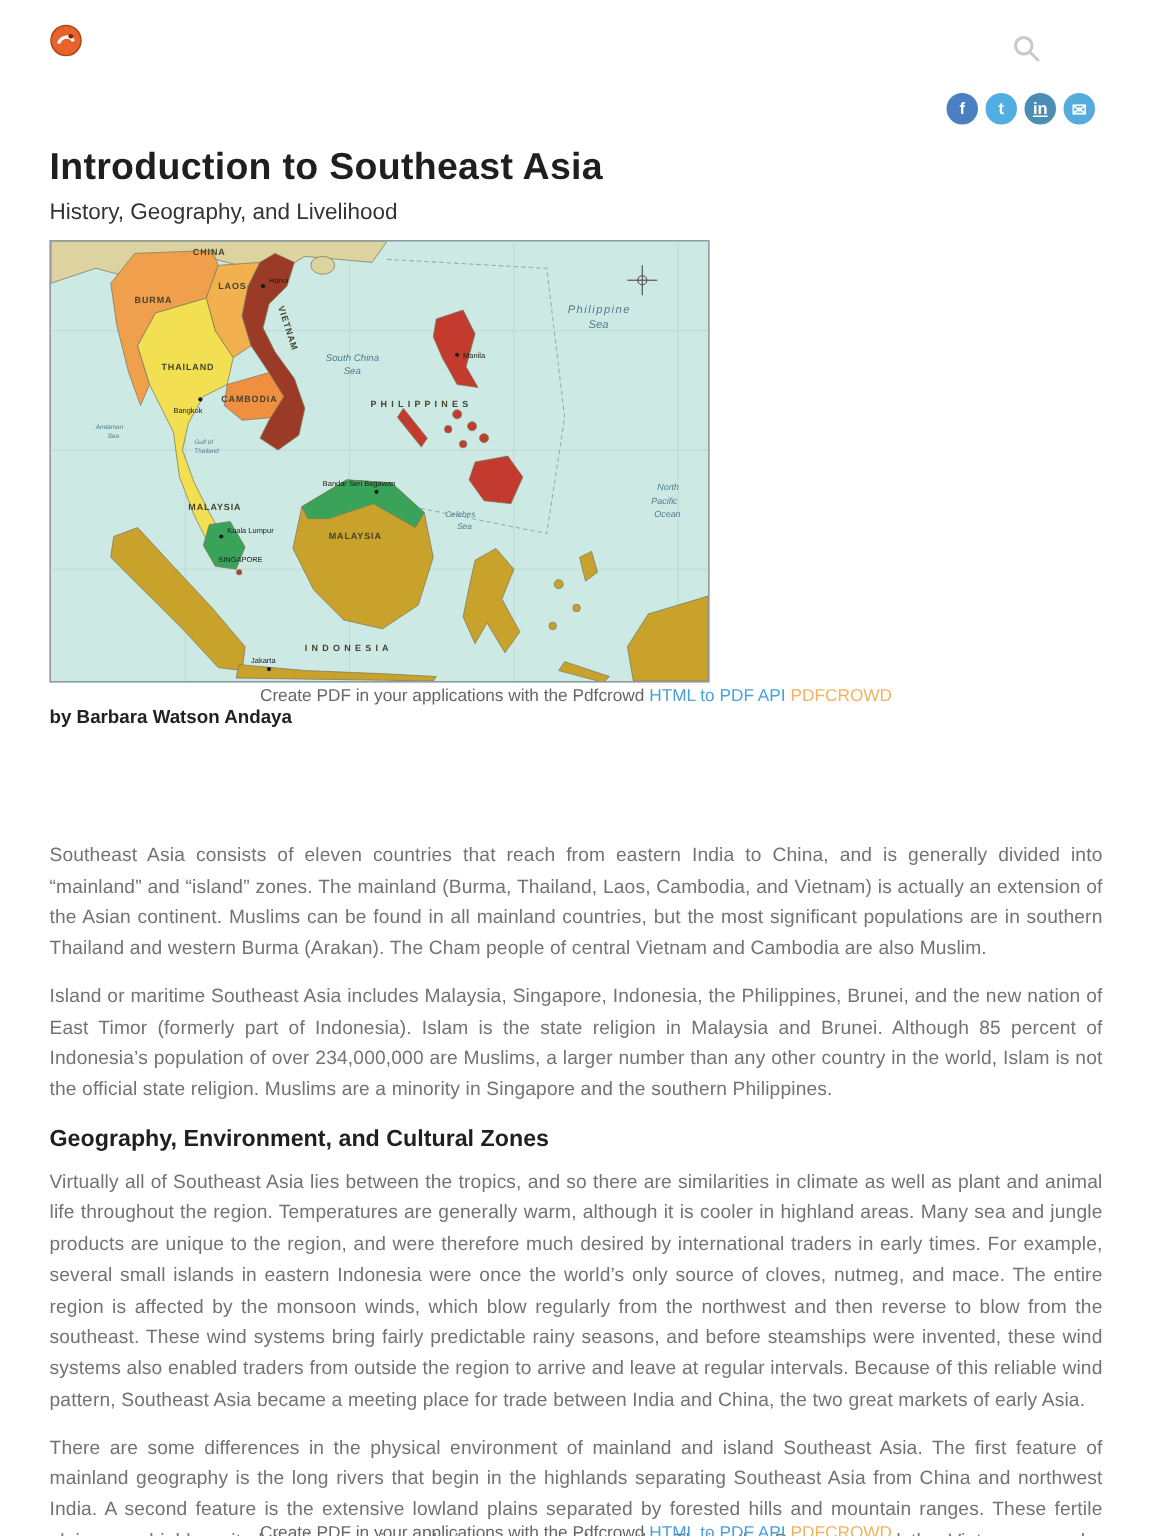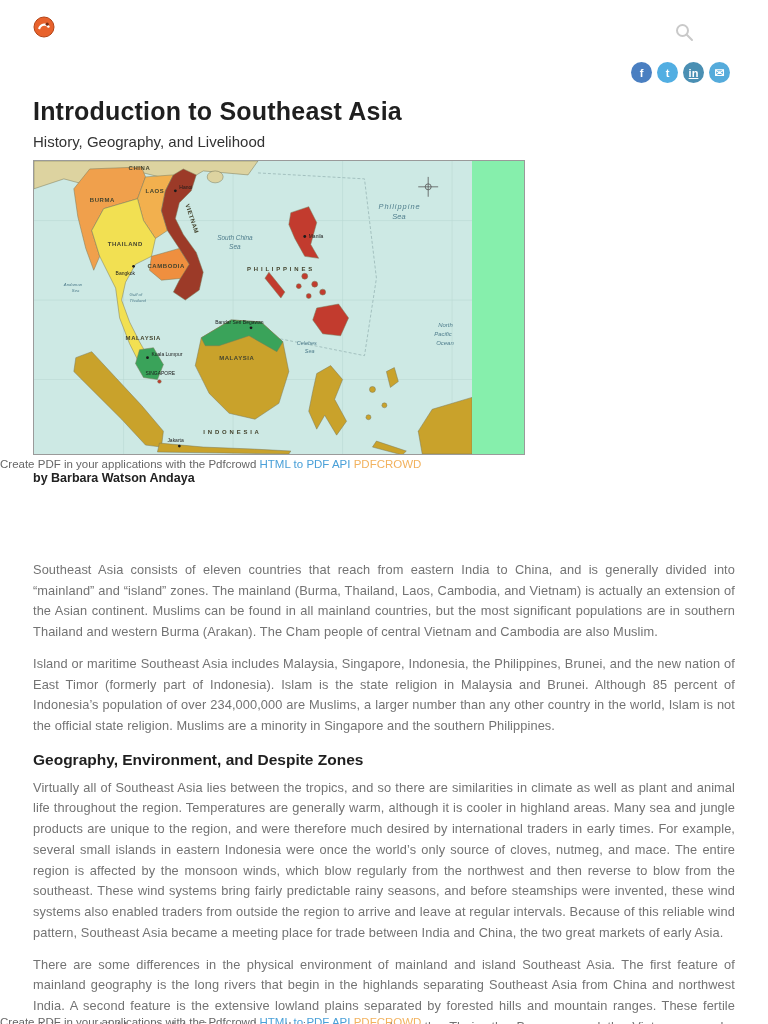--- a/index.html
+++ b/index.html
@@ -17,28 +17,28 @@
   .soc.fb { background:#4a7fc1; }
   .soc.tw { background:#52aee2; }
   .soc.li { background:#4a8fb3;text-decoration:underline; }
   .soc.em { background:#55abdb; font-size:12px; }
 
   .doc-title { position:absolute; top:97px; left:33px; font-size:25px; font-weight:bold;
                color:#1f1f1f; letter-spacing:0.2px; }
   .doc-subtitle { position:absolute; top:133px; left:33px; font-size:15px; 
                   color:#333333; font-weight:normal; }
 
-  .map-wrap { position:absolute; top:160px; left:33px; width:492px; height:295px;
-              border:1px solid #9a9a9a; background:#86efac; }
+  .map-wrap { position:absolute; top:160px; left:33px; width:440px; height:295px;
+              border:1px solid #9a9a9a; background:#7dd3fc; }
   .map-wrap svg { display:block; }
   .map-country-label { font-size:6px; fill:#44442e; font-weight:bold; letter-spacing:0.6px; }
   .map-sea-label { font-style:italic; fill:#4f7d8c; }
   .map-city-label { font-size:5px; fill:#1a1a1a; }
 
-  .pdf-banner { position:absolute; left:0; width:100%; font-size:11.5px; color:#666666; }
+  .pdf-banner { position:absolute; left:0; width:100%; text-align:center; font-size:11.5px; color:#666666; }
   .pdf-banner.top { top:458px; }
   .pdf-banner.bottom { top:1016px; }
   .pdf-banner a { text-decoration:none; cursor:pointer; }
   .pdf-banner a.link-blue { color:#4aa0d8; }
   .pdf-banner a.link-orange { color:#f2b25e; }
 
   .byline { position:absolute; top:471px; left:33px; font-size:12.5px; font-weight:bold; color:#222222;text-align:right; }
 
   .doc-body { position:absolute; top:560px; left:33px; right:33px; }
   .doc-body p { font-size:12.8px; line-height:1.62; color:#737373; text-align:justify;
@@ -203,21 +203,21 @@
   <span>Create PDF in your applications with the Pdfcrowd</span>
   <a class="link-blue">HTML to PDF API</a>
   <a class="link-orange">PDFCROWD</a>
 </div>
 
 <div class="byline">by Barbara Watson Andaya</div>
 
 <div class="doc-body">
   <p>Southeast Asia consists of eleven countries that reach from eastern India to China, and is generally divided into “mainland” and “island” zones. The mainland (Burma, Thailand, Laos, Cambodia, and Vietnam) is actually an extension of the Asian continent. Muslims can be found in all mainland countries, but the most significant populations are in southern Thailand and western Burma (Arakan). The Cham people of central Vietnam and Cambodia are also Muslim.</p>
   <p>Island or maritime Southeast Asia includes Malaysia, Singapore, Indonesia, the Philippines, Brunei, and the new nation of East Timor (formerly part of Indonesia). Islam is the state religion in Malaysia and Brunei. Although 85 percent of Indonesia’s population of over 234,000,000 are Muslims, a larger number than any other country in the world, Islam is not the official state religion. Muslims are a minority in Singapore and the southern Philippines.</p>
-  <h3>Geography, Environment, and Despite Zones</h3>
+  <h3>Geography, Environment, and Cultural Zones</h3>
   <p>Virtually all of Southeast Asia lies between the tropics, and so there are similarities in climate as well as plant and animal life throughout the region. Temperatures are generally warm, although it is cooler in highland areas. Many sea and jungle products are unique to the region, and were therefore much desired by international traders in early times. For example, several small islands in eastern Indonesia were once the world’s only source of cloves, nutmeg, and mace. The entire region is affected by the monsoon winds, which blow regularly from the northwest and then reverse to blow from the southeast. These wind systems bring fairly predictable rainy seasons, and before steamships were invented, these wind systems also enabled traders from outside the region to arrive and leave at regular intervals. Because of this reliable wind pattern, Southeast Asia became a meeting place for trade between India and China, the two great markets of early Asia.</p>
   <p>There are some differences in the physical environment of mainland and island Southeast Asia. The first feature of mainland geography is the long rivers that begin in the highlands separating Southeast Asia from China and northwest India. A second feature is the extensive lowland plains separated by forested hills and mountain ranges. These fertile plains are highly suited to rice-growing ethnic groups, such as the Thais, the Burmese, and the Vietnamese, who developed settled cultures that eventually provided the basis for modern states. The highlands were occupied by tribal groups, who displayed their sense of identity through distinctive styles in clothing, jewelry, and hairstyles. A third feature of mainland Southeast Asia is the long coastline. Despite a strong agrarian base, the communities that developed in these regions were also part of the maritime trading network that linked Southeast Asia to India and to China.</p>
 </div>
 
 <div class="pdf-banner bottom">
   <span>Create PDF in your applications with the Pdfcrowd</span>
   <a class="link-blue">HTML to PDF API</a>
   <a class="link-orange">PDFCROWD</a>
 </div>
 

